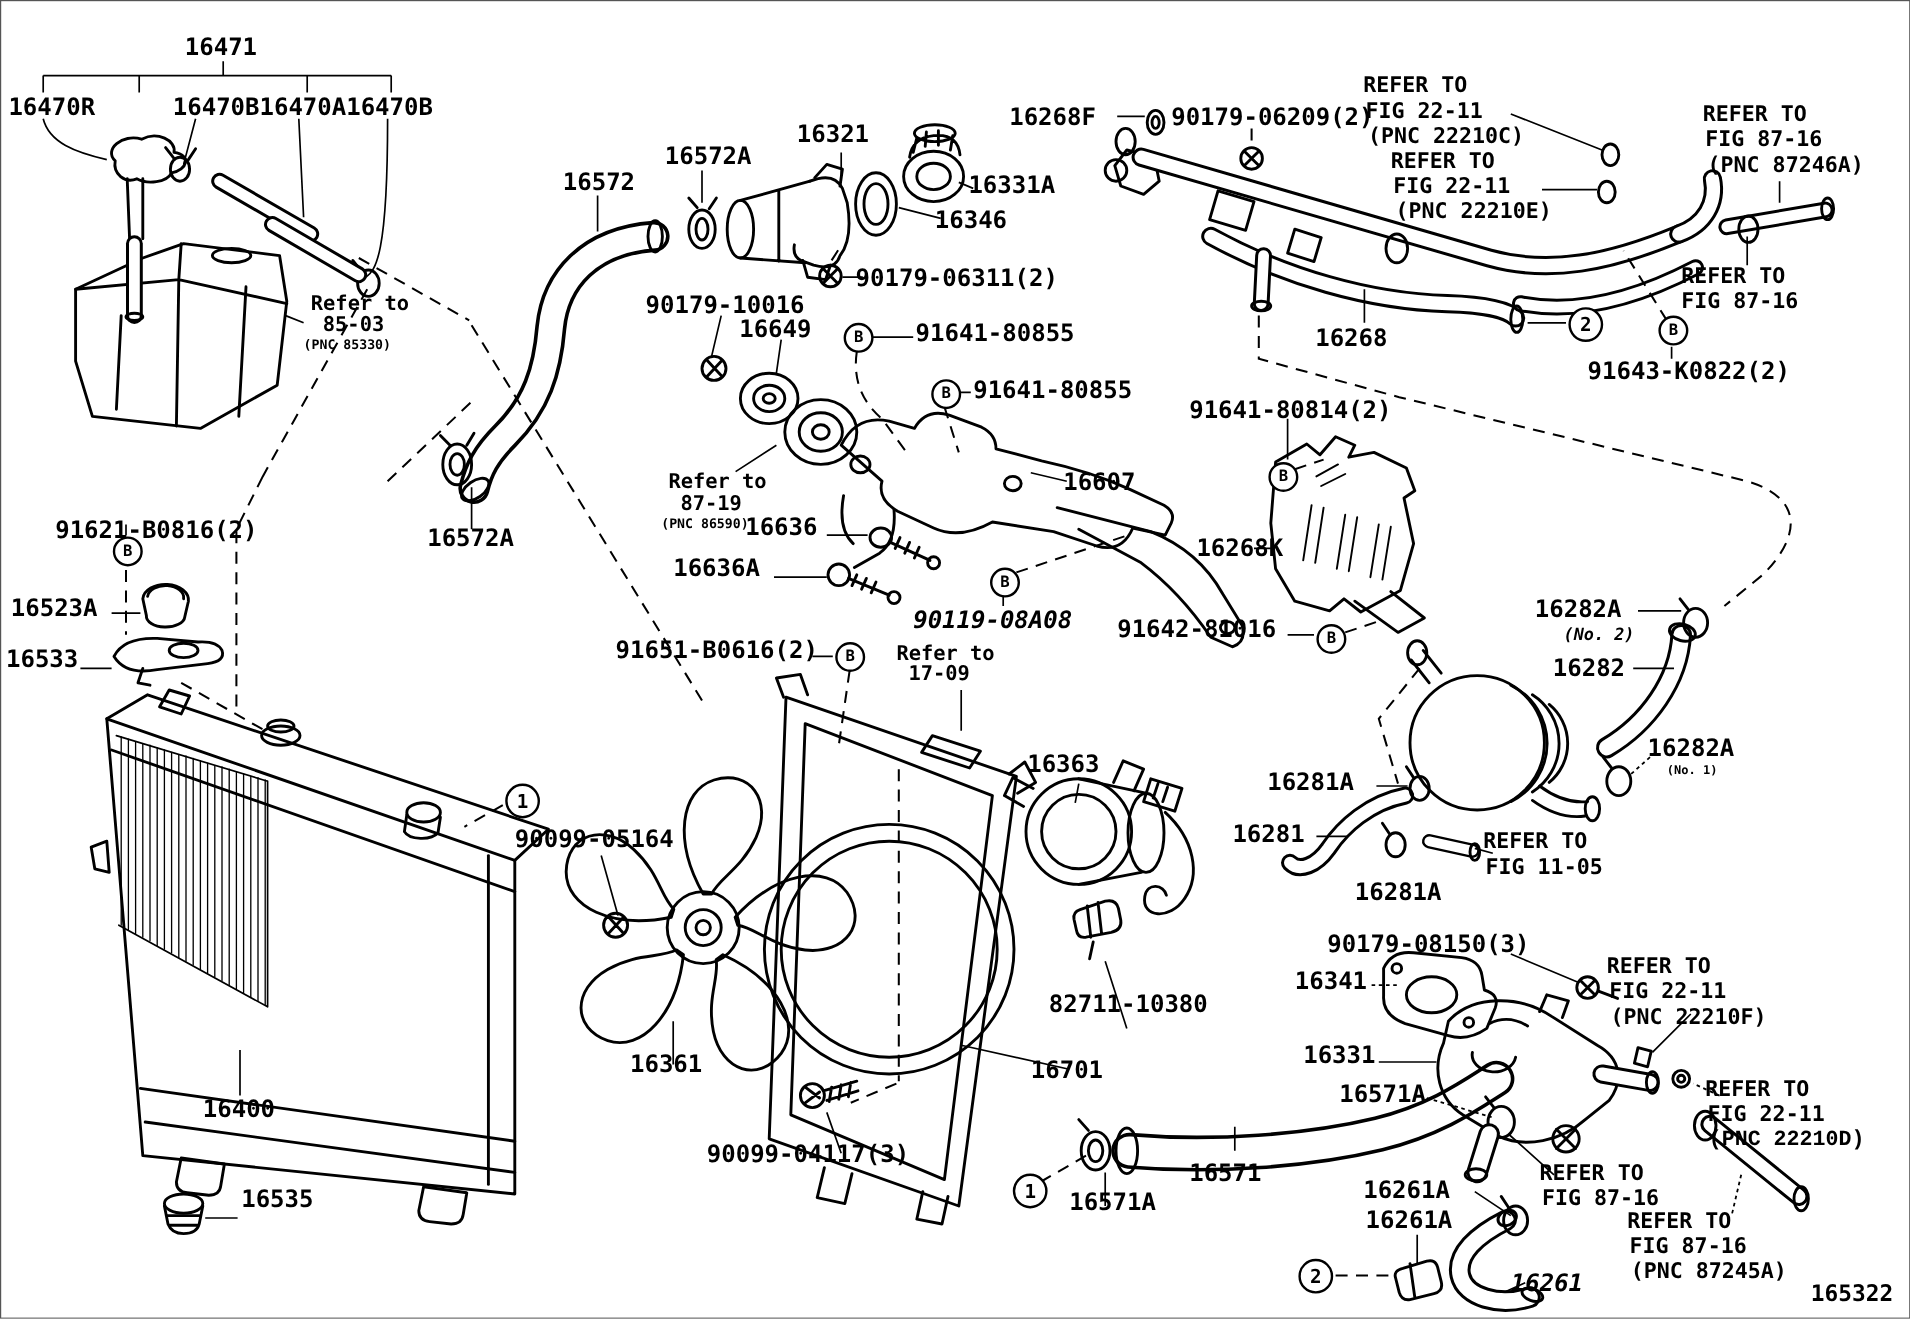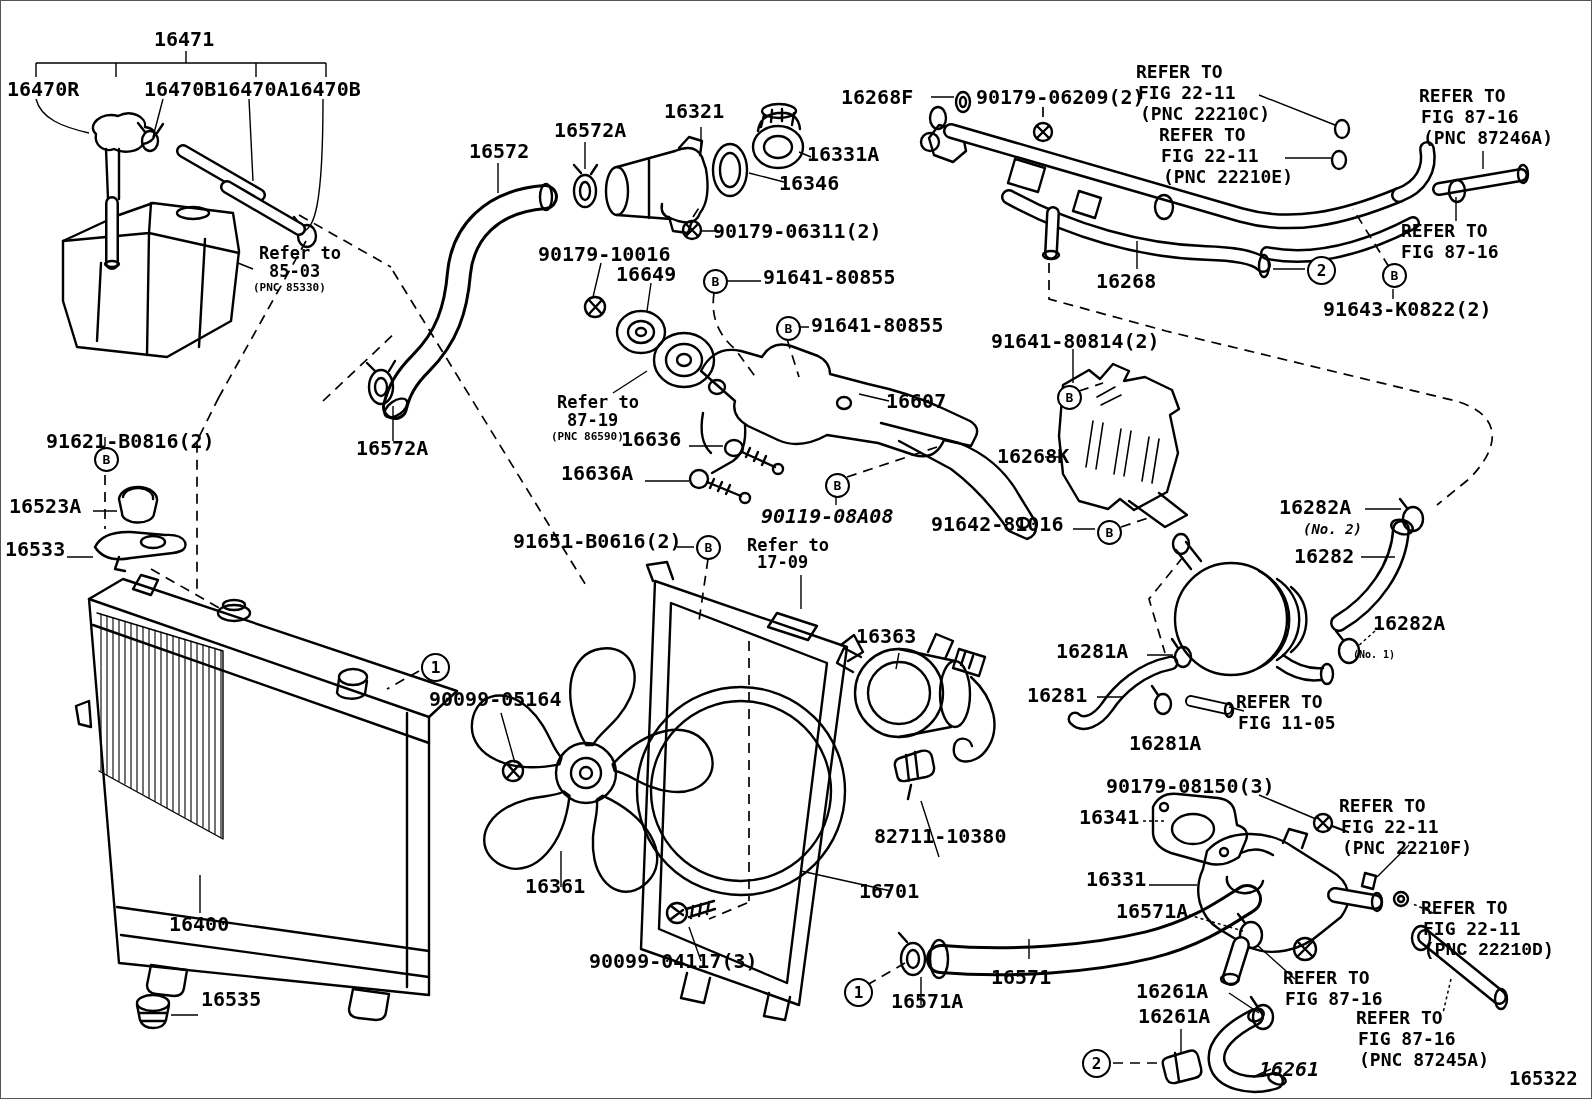--- a/index.html
+++ b/index.html
@@ -349,21 +349,21 @@
       <div class="lbl" style="left: 1400px; top: 242px; font-size: 18px;">FIG 87-16</div>
       <div class="lbl" style="left: 1095px; top: 270px;">16268</div>
       <div class="lbl" style="left: 1322px; top: 298px;">91643-K0822(2)</div>
       <div class="lbl" style="left: 990px; top: 330px;">91641-80814(2)</div>
       <div class="lbl" style="left: 996px; top: 445px;">16268K</div>
       <div class="lbl" style="left: 930px; top: 513px;">91642-81016</div>
       <div class="lbl" style="left: 1278px; top: 496px;">16282A</div>
       <div class="lbl" style="left: 1302px; top: 521px; font-size: 14px; font-style: italic;">(No. 2)</div>
       <div class="lbl" style="left: 1293px; top: 545px;">16282</div>
       <div class="lbl" style="left: 1372px; top: 612px;">16282A</div>
-      <div class="lbl" style="left: 1352px; top: 637px; font-size: 10px; margin-top: 12px;">(No. 1)</div>
+      <div class="lbl" style="left: 1388px; top: 637px; font-size: 10px;">(No. 1)</div>
       <div class="lbl" style="left: 1055px; top: 640px;">16281A</div>
       <div class="lbl" style="left: 1026px; top: 684px;">16281</div>
       <div class="lbl" style="left: 1235px; top: 692px; font-size: 18px;">REFER TO</div>
       <div class="lbl" style="left: 1237px; top: 713px; font-size: 18px;">FIG 11-05</div>
       <div class="lbl" style="left: 1128px; top: 732px;">16281A</div>
       <div class="lbl" style="left: 1105px; top: 775px;">90179-08150(3)</div>
       <div class="lbl" style="left: 1078px; top: 806px;">16341</div>
       <div class="lbl" style="left: 1338px; top: 796px; font-size: 18px;">REFER TO</div>
       <div class="lbl" style="left: 1340px; top: 817px; font-size: 18px;">FIG 22-11</div>
       <div class="lbl" style="left: 1341px; top: 838px; font-size: 18px;">(PNC 22210F)</div>

